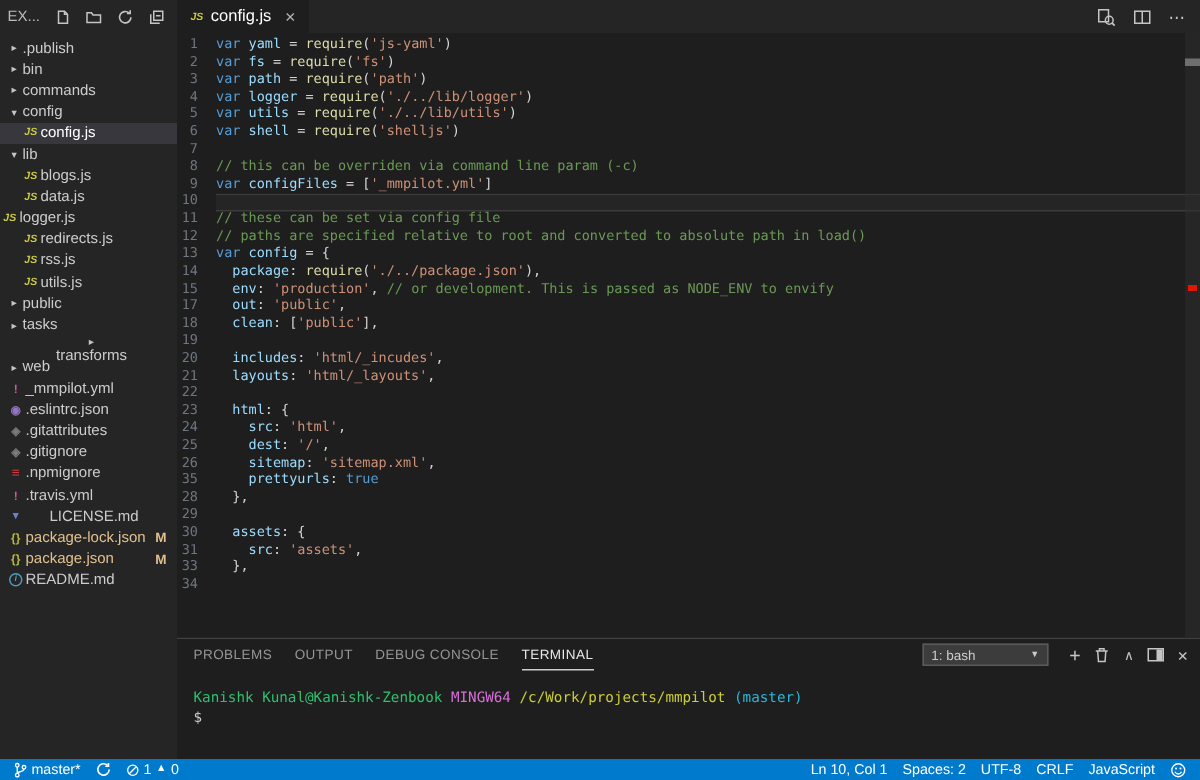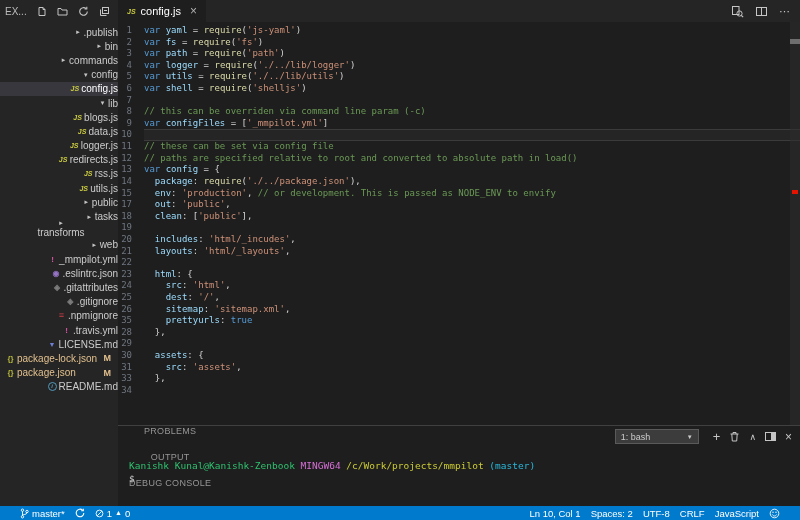--- a/index.html
+++ b/index.html
@@ -8,21 +8,21 @@
        font-family:"Liberation Sans",sans-serif;overflow:hidden;position:relative;}
   .main{display:flex;flex:1;min-height:0;}
 
   
   .sidebar{width:118px;min-width:118px;background:#252526;color:#cccccc;display:flex;flex-direction:column;overflow:hidden;}
   .sb-header{height:22px;display:flex;align-items:center;padding:0 5px;}
   .sb-title{font-size:10px;color:#bbbbbb;}
   .sb-icons{display:flex;gap:10px;margin-left:9px;align-items:center;}
   .sb-icons svg{display:block;cursor:pointer;}
   .tree{flex:1;padding-top:3px;overflow:hidden;}
-  .tree-row{height:14.2px;display:flex;align-items:center;cursor:pointer;white-space:nowrap;justify-content:flex-end;}
+  .tree-row{height:14.2px;display:flex;align-items:center;cursor:pointer;white-space:nowrap;}
   .tree-row.selected{background:#37373d;color:#ffffff;}
   .chev{width:11px;font-size:7px;text-align:center;color:#c5c5c5;flex-shrink:0;}
   .fico{width:13px;text-align:center;font-size:8px;font-weight:bold;flex-shrink:0;line-height:9px;}
   .fico-js{font-style:italic;font-size:7px;}
   .fico-npm{font-size:9px;}
   .fico-license{font-size:7px;}
   .fico-info{width:9px;height:9px;border-radius:50%;border:1px solid;font-size:6px;font-style:italic;
              display:flex;align-items:center;justify-content:center;margin:0 2px;}
   .tlabel{font-size:10px;}
   .badge{margin-left:auto;padding-right:7px;font-size:9px;font-weight:bold;}
@@ -42,37 +42,37 @@
   .lc{flex:1;}
   .code-line.cur .lc{background:rgba(255,255,255,0.03);
       box-shadow:inset 0 1px 0 rgba(255,255,255,0.10), inset 0 -1px 0 rgba(255,255,255,0.10);}
   .ruler{position:absolute;top:0;right:0;width:10px;height:100%;background:rgba(45,45,45,0.5);}
   .ruler-thumb{position:absolute;top:17px;left:0;width:10px;height:5px;background:#6f6f6f;cursor:pointer;}
   .err-marker{position:absolute;top:168px;left:2px;width:6px;height:4px;}
 
   
   .panel{height:81px;border-top:1px solid rgba(128,128,128,0.35);display:flex;flex-direction:column;background:#1e1e1e;}
   .panel-head{height:21px;display:flex;align-items:center;padding:0 8px 0 11px;}
-  .panel-tabs{display:flex;gap:15px;height:100%;align-items:center;flex-direction:column;}
+  .panel-tabs{display:flex;gap:15px;height:100%;align-items:center;}
   .panel-tab{font-size:9px;color:#969696;letter-spacing:0.3px;cursor:pointer;height:100%;display:flex;align-items:center;border-bottom:1px solid transparent;}
   .panel-tab.active{color:#e7e7e7;border-bottom:1px solid #cccccc;}
   .panel-actions{margin-left:auto;display:flex;align-items:center;gap:9px;color:#c5c5c5;}
   .term-select{width:84px;background:#3c3c3c;border:1px solid #5a5a5a;color:#cccccc;font-size:9px;height:15px;
                display:flex;align-items:center;justify-content:space-between;padding:0 5px;margin-right:5px;cursor:pointer;}
   .caret{font-size:6px;color:#cccccc;}
   .plus{font-size:13px;line-height:10px;cursor:pointer;}
   .chevup{font-size:9px;cursor:pointer;}
   .xclose{font-size:12px;line-height:10px;cursor:pointer;}
   .splitbox{width:11px;height:9px;border:1px solid #c5c5c5;position:relative;cursor:pointer;}
   .splitbox span{position:absolute;right:0;top:0;bottom:0;width:4px;background:#c5c5c5;}
   .term-body{flex:1;padding:12px 16px 0 11px;font-family:"DejaVu Sans Mono","Liberation Mono",monospace;
              font-size:9.5px;line-height:13px;color:#cccccc;}
 
   
-  .statusbar{height:14px;display:flex;align-items:center;padding:0 15px;font-size:9.5px;color:#ffffff;gap:0;}
+  .statusbar{height:14px;display:flex;align-items:center;padding:0 4px;font-size:9.5px;color:#ffffff;gap:0;}
   .sb-item{display:flex;align-items:center;gap:3px;padding:0 5px;height:100%;cursor:pointer;}
   .sb-right{margin-left:auto;display:flex;align-items:center;}
   .warn-tri{font-size:7px;line-height:8px;}
 </style>
 </head>
 <body>
 
 <div class="app">
   <div class="main">
 
@@ -124,21 +124,21 @@
             <span class="tlabel">lib</span>
           </div>
           <div class="tree-row" style="padding-left: 14px;">
             <span class="fico fico-js" style="color: rgb(203, 203, 65);">JS</span>
             <span class="tlabel">blogs.js</span>
           </div>
           <div class="tree-row" style="padding-left: 14px;">
             <span class="fico fico-js" style="color: rgb(203, 203, 65);">JS</span>
             <span class="tlabel">data.js</span>
           </div>
-          <div class="tree-row" style="padding-left: 30px;">
+          <div class="tree-row" style="padding-left: 0;">
             <span class="fico fico-js" style="color: rgb(203, 203, 65);">JS</span>
             <span class="tlabel">logger.js</span>
           </div>
           <div class="tree-row" style="padding-left: 14px;">
             <span class="fico fico-js" style="color: rgb(203, 203, 65);">JS</span>
             <span class="tlabel">redirects.js</span>
           </div>
           <div class="tree-row" style="padding-left: 14px;">
             <span class="fico fico-js" style="color: rgb(203, 203, 65);">JS</span>
             <span class="tlabel">rss.js</span>
@@ -180,21 +180,21 @@
             <span class="tlabel">.gitignore</span>
           </div>
           <div class="tree-row" style="padding-left: 4px;">
             <span class="fico fico-npm" style="color: rgb(204, 62, 68);">≡</span>
             <span class="tlabel">.npmignore</span>
           </div>
           <div class="tree-row" style="padding-left: 4px;">
             <span class="fico fico-yml" style="color: rgb(213, 83, 163);">!</span>
             <span class="tlabel">.travis.yml</span>
           </div>
-          <div class="tree-row" style="padding-left: 4px;">
+          <div class="tree-row" style="padding-left: 4px; gap: 16px;">
             <span class="fico fico-license" style="color: rgb(111, 127, 214);">▼</span>
             <span class="tlabel">LICENSE.md</span>
           </div>
           <div class="tree-row" style="padding-left: 4px;">
             <span class="fico fico-json" style="color: rgb(183, 183, 59);">{}</span>
             <span class="tlabel" style="color: rgb(226, 192, 141);">package-lock.json</span>
             <span class="badge" style="color: rgb(226, 192, 141);">M</span>
           </div>
           <div class="tree-row" style="padding-left: 4px;">
             <span class="fico fico-json" style="color: rgb(183, 183, 59);">{}</span>

